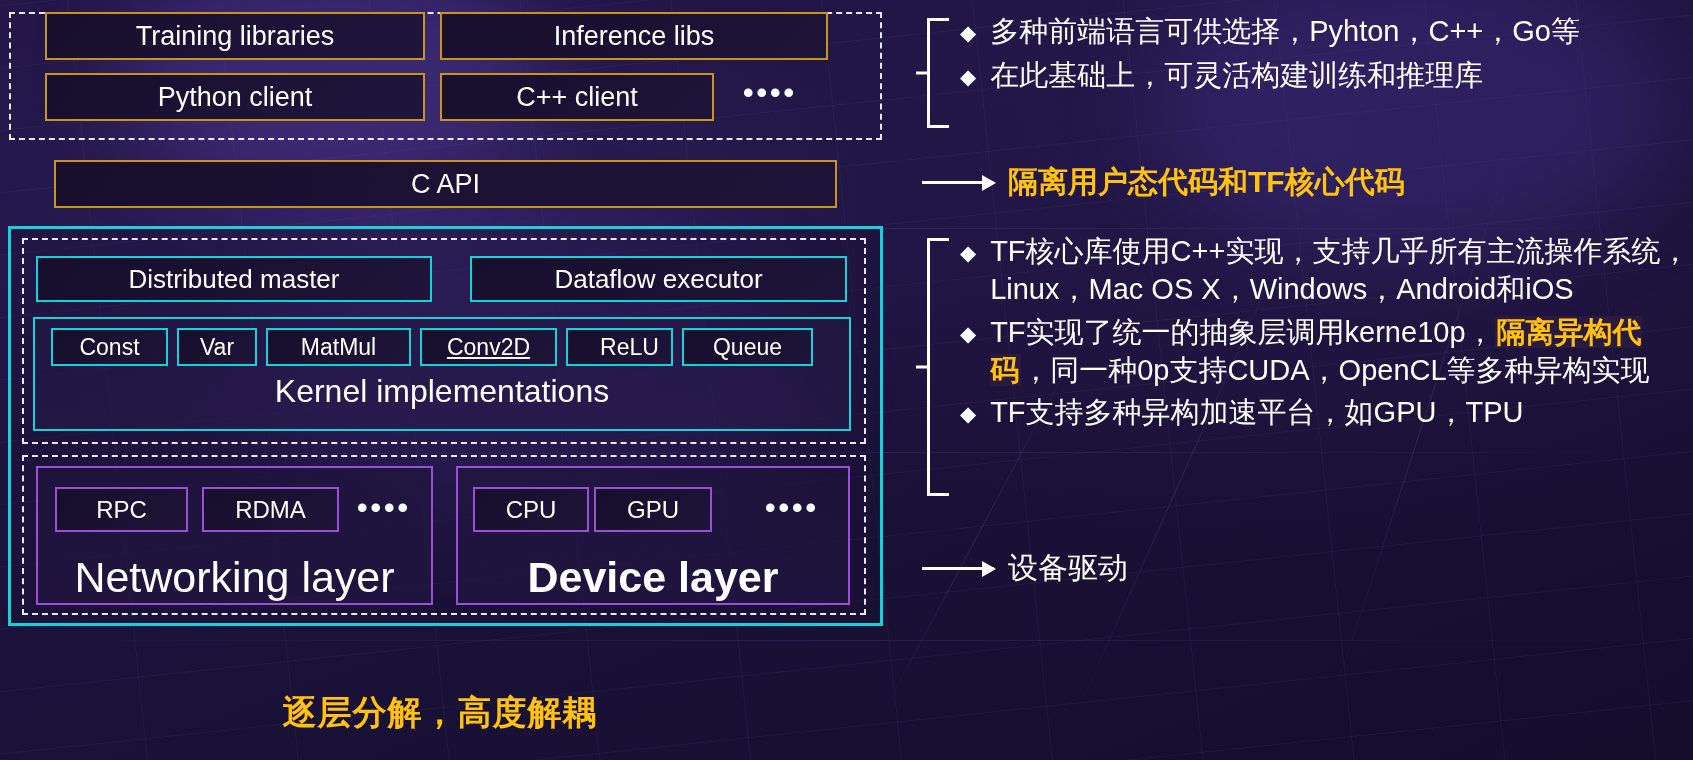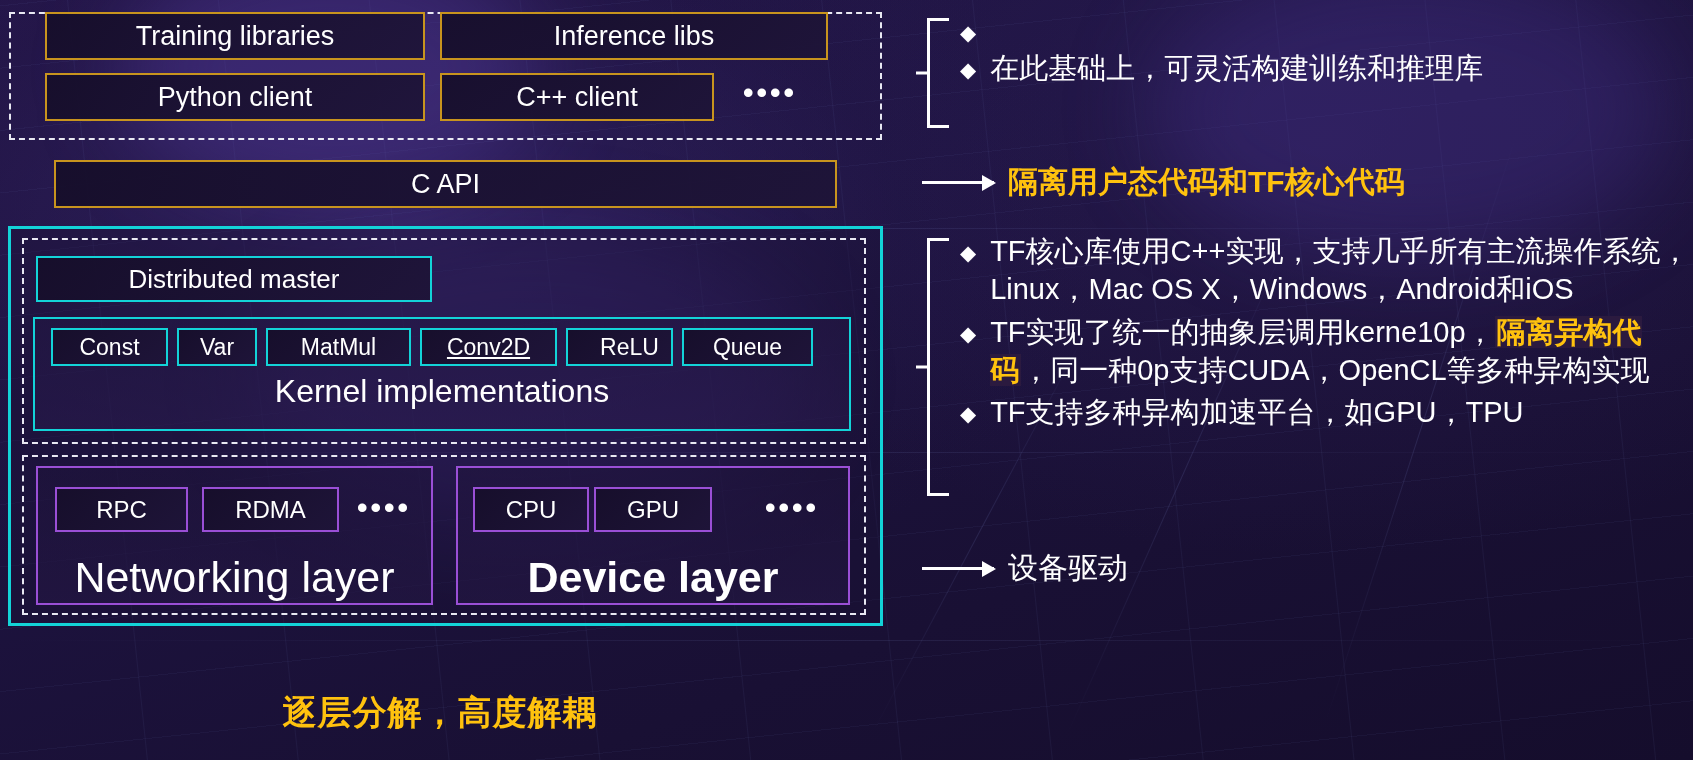--- a/index.html
+++ b/index.html
@@ -288,20 +288,21 @@
     <div id="box-cppclient" class="box client-box">C++ client</div>
     <div id="client-dots" class="ellipsis">••••</div>
 
     <div id="box-capi" class="box">C API</div>
 
     <div id="core-container"></div>
 
     <div id="runtime-group" class="dashed-group"></div>
 
     <div id="box-master" class="box cyan-box">Distributed master</div>
+    <div id="box-dataflow" class="box cyan-box">Dataflow executor</div>
 
     <div id="kernel-panel">
       <div id="op-const" class="box op-box">Const</div>
       <div id="op-var" class="box op-box">Var</div>
       <div id="op-matmul" class="box op-box">MatMul</div>
       <div id="op-conv2d" class="box op-box">Conv2D</div>
       <div id="op-relu" class="box op-box">ReLU</div>
       <div id="op-queue" class="box op-box">Queue</div>
       <div id="kernel-label">Kernel implementations</div>
     </div>
@@ -325,20 +326,21 @@
     <div id="bottom-caption">逐层分解，高度解耦</div>
   </div>
 
   <div id="annotations">
 
     <div id="brace-1" class="brace"></div>
 
     <div id="list-1" class="bullet-list">
       <div class="bullet-row">
         <span class="diamond">◆</span>
+        <span class="bullet-text">多种前端语言可供选择，Pyhton，C++，Go等</span>
       </div>
       <div class="bullet-row">
         <span class="diamond">◆</span>
         <span class="bullet-text">在此基础上，可灵活构建训练和推理库</span>
       </div>
     </div>
 
     <div id="note-1" class="arrow-note">
       <span class="arrow"></span>
       <span class="note-text">隔离用户态代码和TF核心代码</span>

